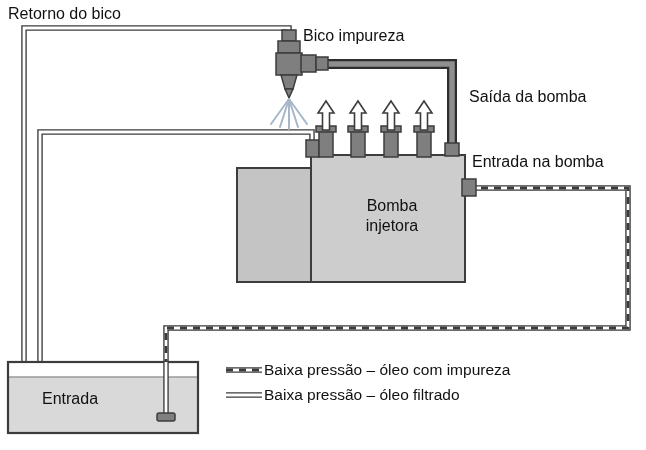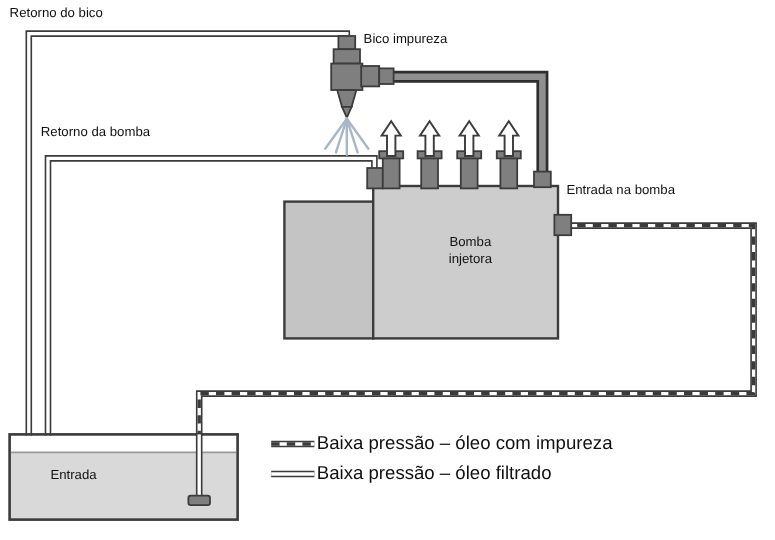--- a/index.html
+++ b/index.html
@@ -1,21 +1,21 @@
 <!DOCTYPE html>
 <html style="--pipe-dark: #3b3b3b; --hp-dark: #2e2e2e; --hp-gray: #8f8f8f; --pump-fill: #cdcdcd; --governor-fill: #c4c4c4; --fitting: #7f7f7f; --tank-liquid: #d9d9d9; --spray: #a7b7c9; --line: #3c3c3c; --text: #111111;"><head>
 <meta charset="utf-8">
 <style>
   html,body{margin:0;padding:0;background:#fff;}
   #stage{
     position:relative;width:646px;height:450px;background:#fff;overflow:hidden;
     font-family:"Liberation Sans", sans-serif;color:var(--text,#111);
   }
   #diagram-svg{position:absolute;left:0;top:0;}
-  .lbl{position:absolute;font-size:11px;white-space:nowrap;}
+  .lbl{position:absolute;font-size:16px;white-space:nowrap;}
   .lbl-center{white-space:pre-line;text-align:center;line-height:1.25;}
   
   .pipe-outer{stroke:var(--pipe-dark,#3b3b3b);stroke-width:5.5;fill:none;}
   .pipe-inner{stroke:#ffffff;stroke-width:2.8;fill:none;}
   .pipe-dash{stroke:var(--pipe-dark,#3b3b3b);stroke-width:2.8;fill:none;stroke-dasharray:7 6;}
   .hp-outer{stroke:var(--hp-dark,#2e2e2e);stroke-width:10;fill:none;}
   .hp-inner{stroke:var(--hp-gray,#8f8f8f);stroke-width:5.5;fill:none;}
   .box{fill:var(--pump-fill,#ccc);stroke:var(--line,#3c3c3c);stroke-width:2;}
   .box2{fill:var(--governor-fill,#c3c3c3);stroke:var(--line,#3c3c3c);stroke-width:2;}
   .fitting{fill:var(--fitting,#7f7f7f);stroke:var(--line,#3c3c3c);stroke-width:1.5;}
@@ -112,21 +112,21 @@
         <path class="spray" d="M289 99 L280 127"></path>
         <path class="spray" d="M289 99 L289 129"></path>
         <path class="spray" d="M289 99 L298 127"></path>
         <path class="spray" d="M289 99 L307 124"></path>
       </g>
     </g>
   </svg>
 
   <div class="lbl" style="left:8px;top:5px">Retorno do bico</div>
   <div class="lbl" style="left:303px;top:27px">Bico impureza</div>
-  <div class="lbl" style="left:34px;top:104px">Retorno da bomba</div>
+  <div class="lbl" style="left:469px;top:88px">Saída da bomba</div>
   <div class="lbl" style="left:472px;top:153px">Entrada na bomba</div>
   <div class="lbl lbl-center" style="left:311px;top:196px;width:162px">Bomba
 injetora</div>
   <div class="lbl" style="left:42px;top:390px">Entrada</div>
 
   <div id="legend">
     <div class="legend-row">
       <svg width="40" height="14">
         <line class="pipe-outer" x1="2" y1="7" x2="38" y2="7"></line>
         <line class="pipe-inner" x1="2" y1="7" x2="38" y2="7"></line>

